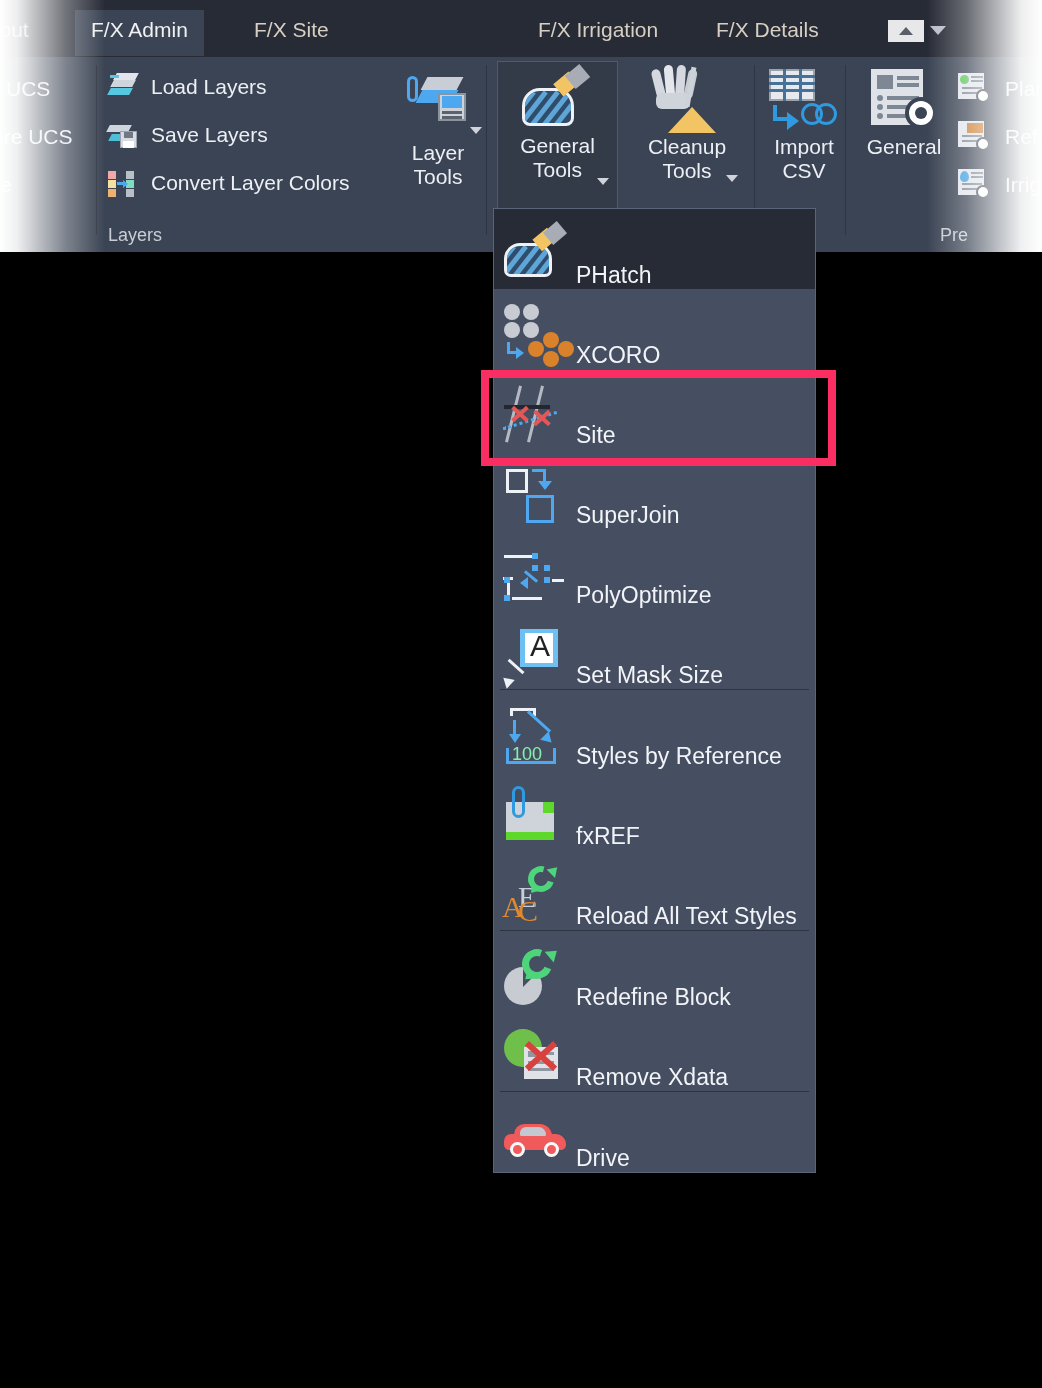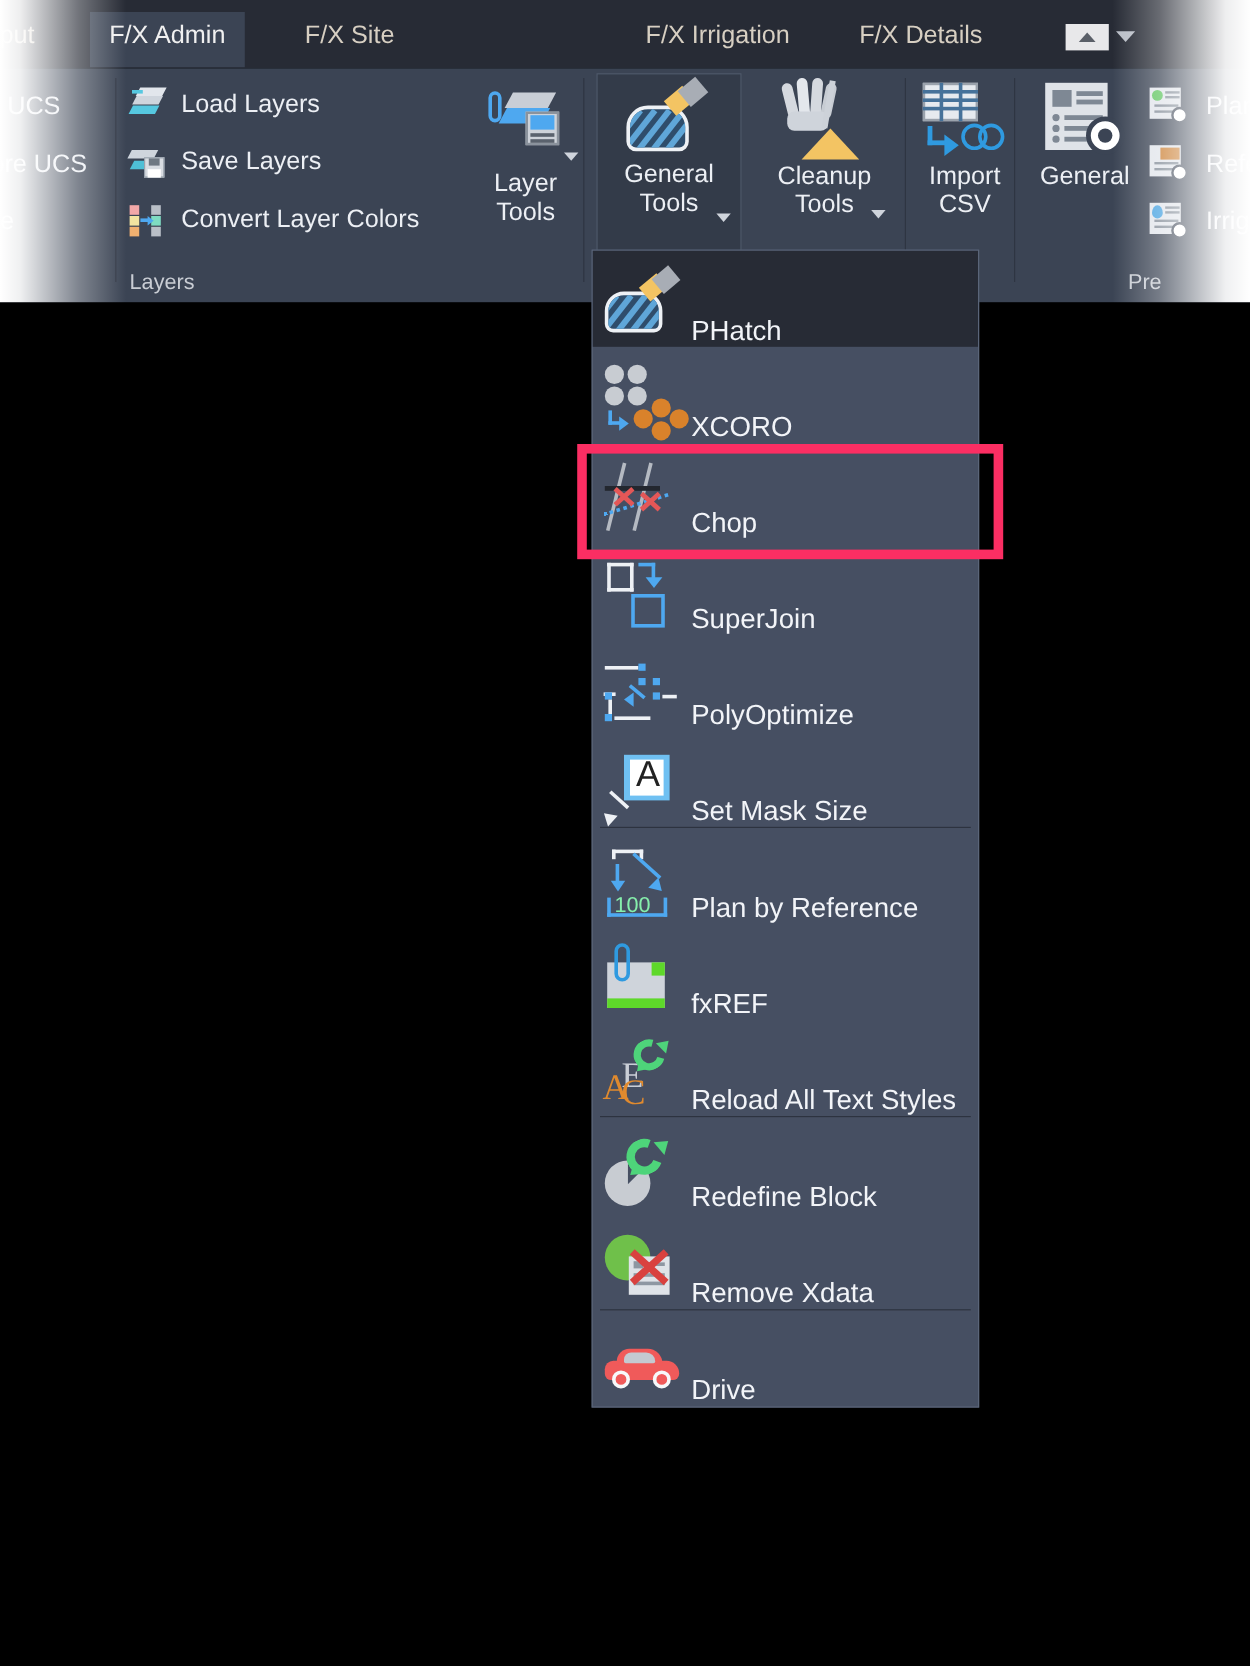--- a/index.html
+++ b/index.html
@@ -359,21 +359,21 @@
       <span class="mic">
         <span class="sq" style="left:10px;top:2px;width:3px;height:58px;background:#b5bac2;transform:rotate(14deg);"></span>
         <span class="sq" style="left:32px;top:2px;width:3px;height:58px;background:#b5bac2;transform:rotate(14deg);"></span>
         <span class="sq" style="left:2px;top:22px;width:46px;height:4px;background:#23272f;"></span>
         <span class="sq" style="left:0px;top:36px;width:56px;height:0;border-top:3px dotted #4ea8f0;transform:rotate(-17deg);"></span>
         <span class="sq" style="left:8px;top:29px;width:20px;height:4px;background:#e45757;transform:rotate(42deg);"></span>
         <span class="sq" style="left:8px;top:29px;width:20px;height:4px;background:#e45757;transform:rotate(-42deg);"></span>
         <span class="sq" style="left:30px;top:33px;width:20px;height:4px;background:#e45757;transform:rotate(42deg);"></span>
         <span class="sq" style="left:30px;top:33px;width:20px;height:4px;background:#e45757;transform:rotate(-42deg);"></span>
       </span>
-      <span>Chop</span>
+      <span>Site</span>
     </div>
 
     <div class="menu-item">
       <span class="mic">
         <span class="sq" style="left:4px;top:6px;width:3px;height:24px;background:#eef1f5;"></span>
         <span class="sq" style="left:4px;top:6px;width:22px;height:3px;background:#eef1f5;"></span>
         <span class="sq" style="left:23px;top:6px;width:3px;height:24px;background:#eef1f5;"></span>
         <span class="sq" style="left:4px;top:27px;width:22px;height:3px;background:#eef1f5;"></span>
         <span class="sq" style="left:30px;top:6px;width:14px;height:3px;background:#4ea8f0;"></span>
         <span class="sq" style="left:41px;top:6px;width:3px;height:14px;background:#4ea8f0;"></span>
@@ -422,21 +422,21 @@
         <span class="sq" style="left:31px;top:4px;width:3px;height:8px;background:#eef1f5;"></span>
         <span class="sq" style="left:11px;top:16px;width:3px;height:18px;background:#4ea8f0;"></span>
         <span class="sq" style="left:7px;top:30px;width:0;height:0;border-left:6px solid transparent;border-right:6px solid transparent;border-top:9px solid #4ea8f0;"></span>
         <span class="sq" style="left:22px;top:16px;width:30px;height:3px;background:#4ea8f0;transform:rotate(42deg);"></span>
         <span class="sq" style="left:40px;top:30px;width:0;height:0;border-left:6px solid transparent;border-right:6px solid transparent;border-top:10px solid #4ea8f0;transform:rotate(-45deg);"></span>
         <span class="sq" style="left:4px;top:44px;width:3px;height:16px;background:#4ea8f0;"></span>
         <span class="sq" style="left:4px;top:57px;width:50px;height:3px;background:#4ea8f0;"></span>
         <span class="sq" style="left:51px;top:44px;width:3px;height:16px;background:#4ea8f0;"></span>
         <span style="position:absolute;left:10px;top:40px;color:#86efac;font-size:18px;font-family:Liberation Sans, sans-serif;">100</span>
       </span>
-      <span>Plan by Reference</span>
+      <span>Styles by Reference</span>
     </div>
 
     <div class="menu-item">
       <span class="mic">
         <span class="sq" style="left:4px;top:18px;width:48px;height:38px;background:#cfd4db;"></span>
         <span class="sq" style="left:41px;top:18px;width:11px;height:11px;background:#5ed82a;"></span>
         <span class="sq" style="left:4px;top:48px;width:48px;height:8px;background:#5ed82a;"></span>
         <span class="sq" style="left:10px;top:2px;width:13px;height:32px;border:3px solid #2f9ae0;border-radius:8px;"></span>
       </span>
       <span>fxREF</span>

